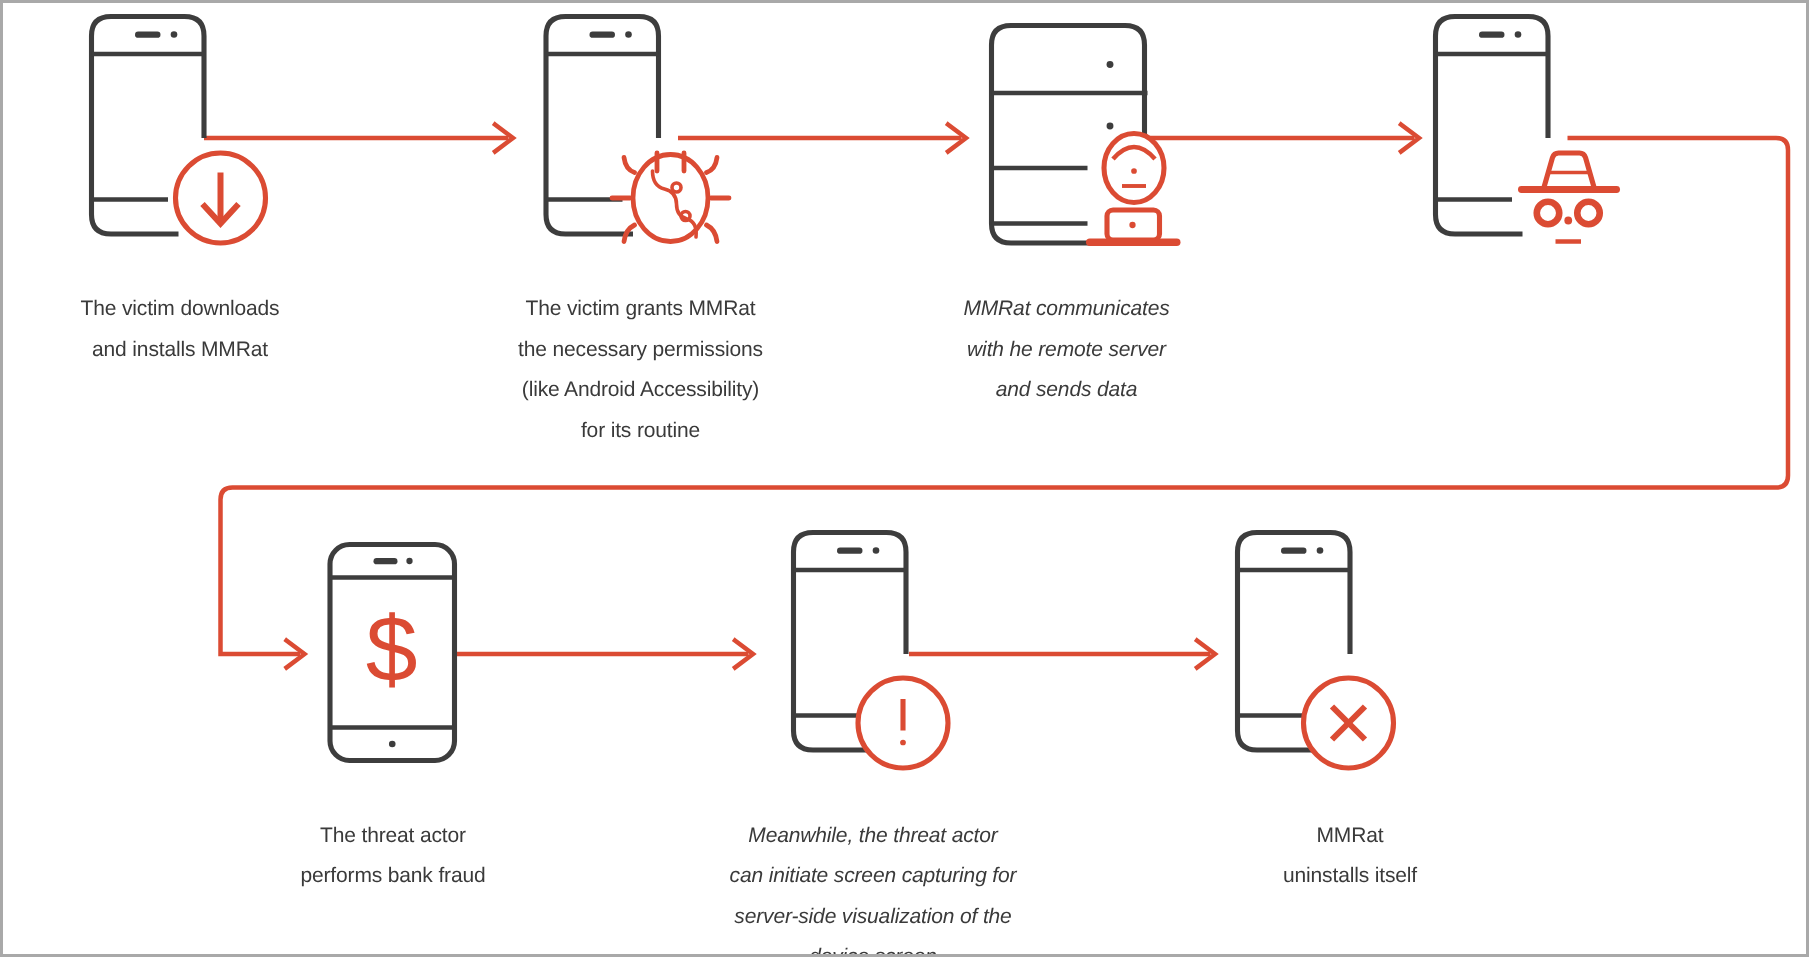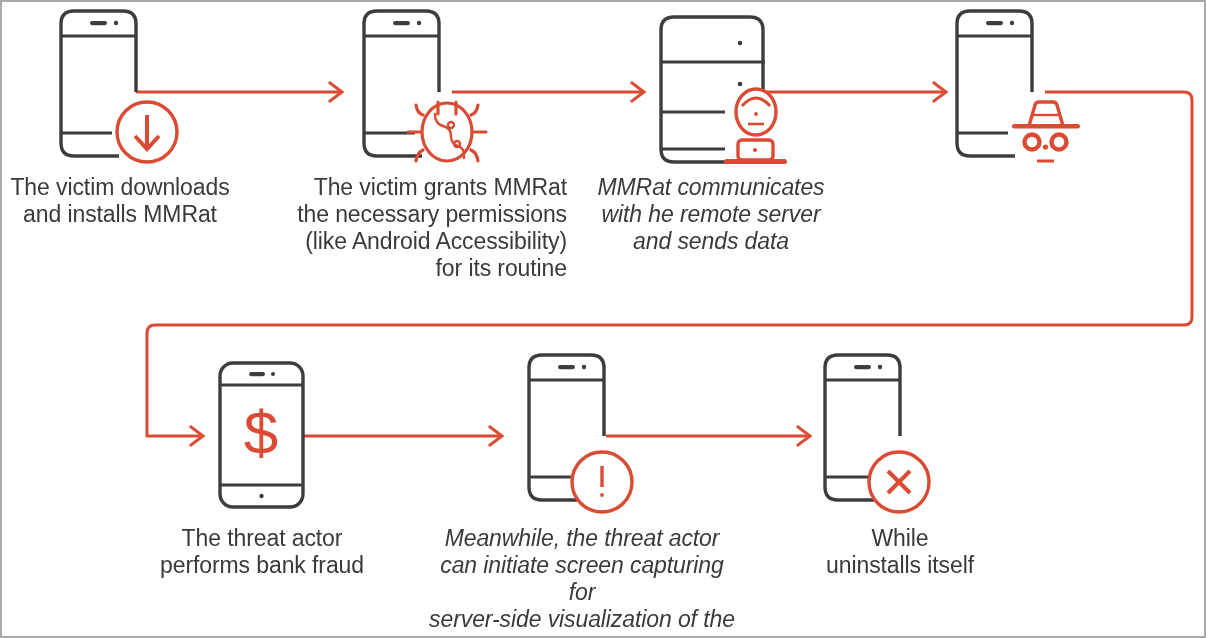--- a/index.html
+++ b/index.html
@@ -23,25 +23,26 @@
     position: absolute;
     left: 0;
     top: 0;
     width: 1206px;
     height: 638px;
   }
   .step-caption {
     position: absolute;
     text-align: center;
     color: #3a3a3a;
-    font-size: 23px;
+    font-size: 14px;
     line-height: 27px;
     font-family: "Liberation Sans", sans-serif;
     white-space: pre-line;
     letter-spacing: -0.1px;
+    margin-top: 18px;
   }
 </style>
 </head>
 <body>
 
 <div id="canvas">
 
   <svg id="flow-svg" viewBox="0 0 1206 638">
 
     <g>
@@ -191,34 +192,34 @@
         <circle cx="897" cy="480" r="30" fill="#ffffff" stroke="#DB4B33" stroke-width="3.4"></circle>
         <line x1="886" y1="469" x2="908" y2="491" stroke="#DB4B33" stroke-width="4"></line>
         <line x1="908" y1="469" x2="886" y2="491" stroke="#DB4B33" stroke-width="4"></line>
       </g>
     </g>
   </svg>
 
   <div class="step-caption" style="left:2px; top:172px; width:232px;">The victim downloads
 and installs MMRat</div>
 
-  <div class="step-caption" style="left:285px; top:172px; width:280px;text-align:right;">The victim grants MMRat
+  <div class="step-caption" style="left:285px; top:172px; width:280px;">The victim grants MMRat
 the necessary permissions
 (like Android Accessibility)
 for its routine</div>
 
   <div class="step-caption" style="left:580px; top:172px; width:258px;font-style:italic;">MMRat communicates
 with  he remote server
 and sends data</div>
 
 
   <div class="step-caption" style="left:140px; top:523px; width:240px;">The threat actor
 performs bank fraud</div>
 
   <div class="step-caption" style="left:425px; top:523px; width:310px;font-style:italic;">Meanwhile, the threat actor
 can initiate screen capturing for
 server-side visualization of the
 device screen</div>
 
-  <div class="step-caption" style="left:760px; top:523px; width:276px;">While
+  <div class="step-caption" style="left:760px; top:523px; width:276px;">MMRat
 uninstalls itself</div>
 
 </div>
 
 </body></html>

